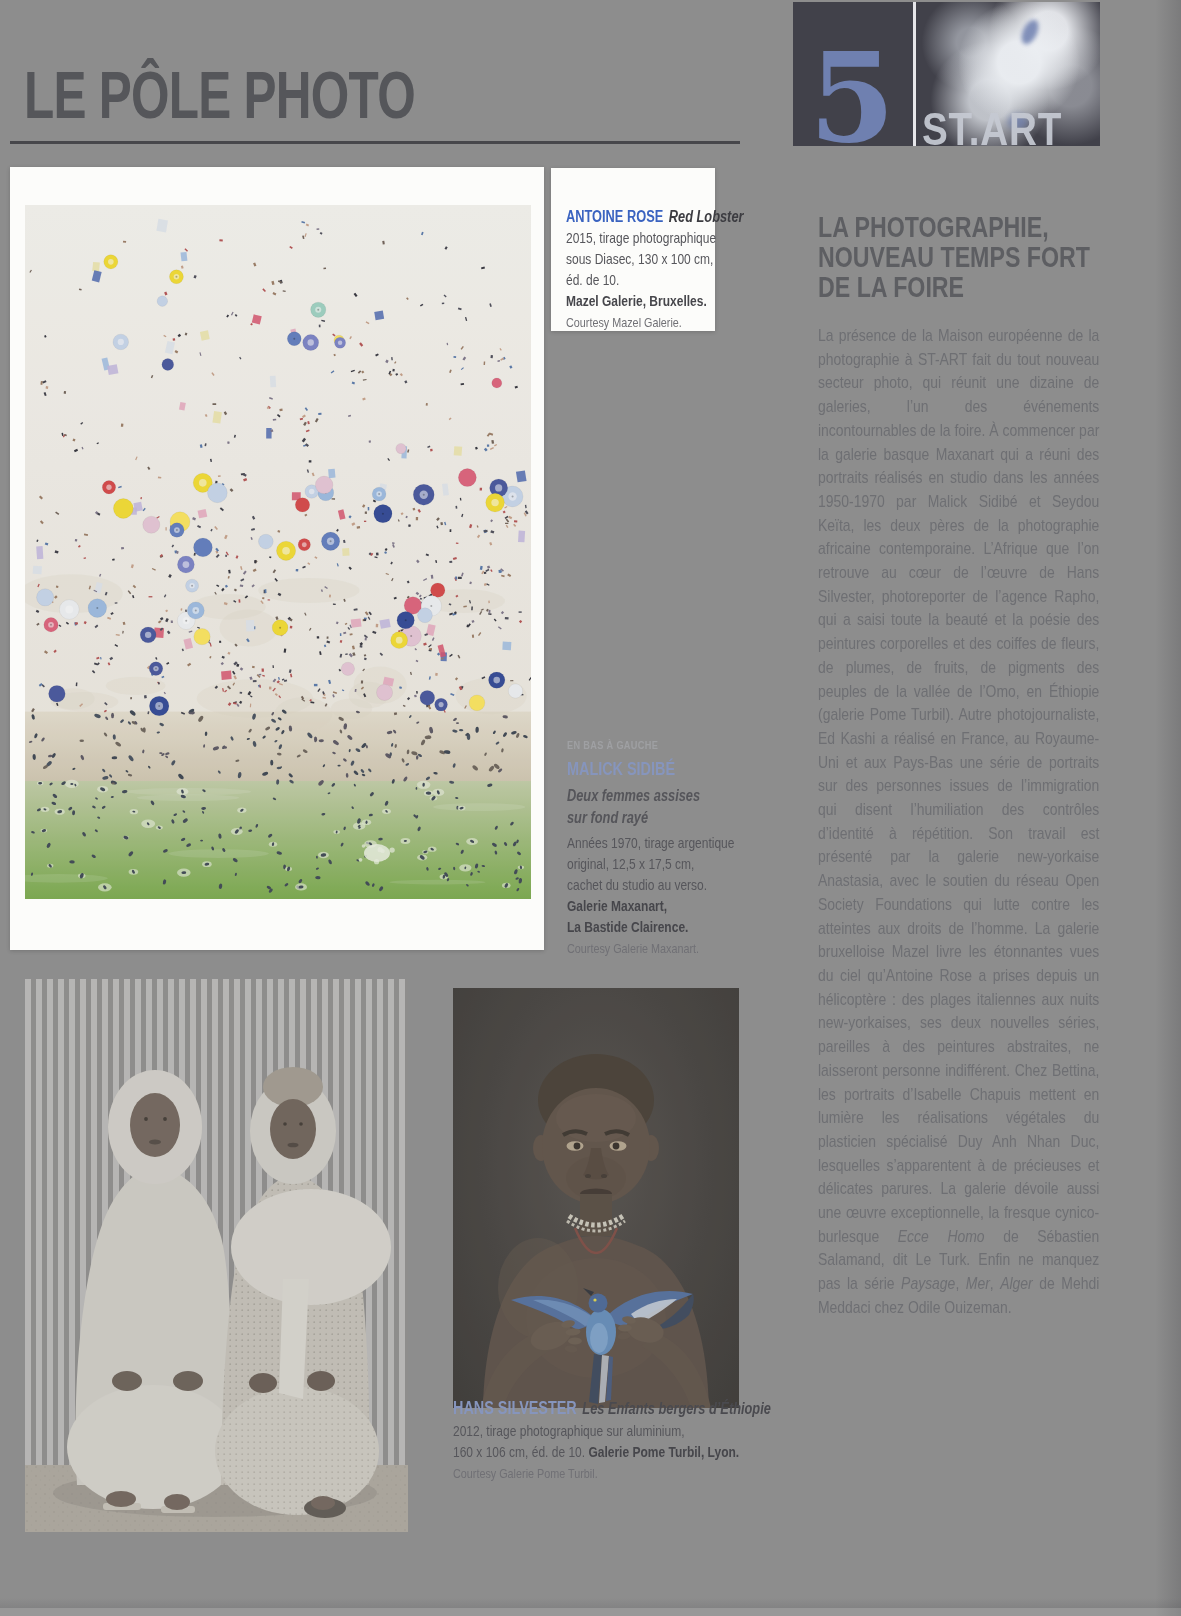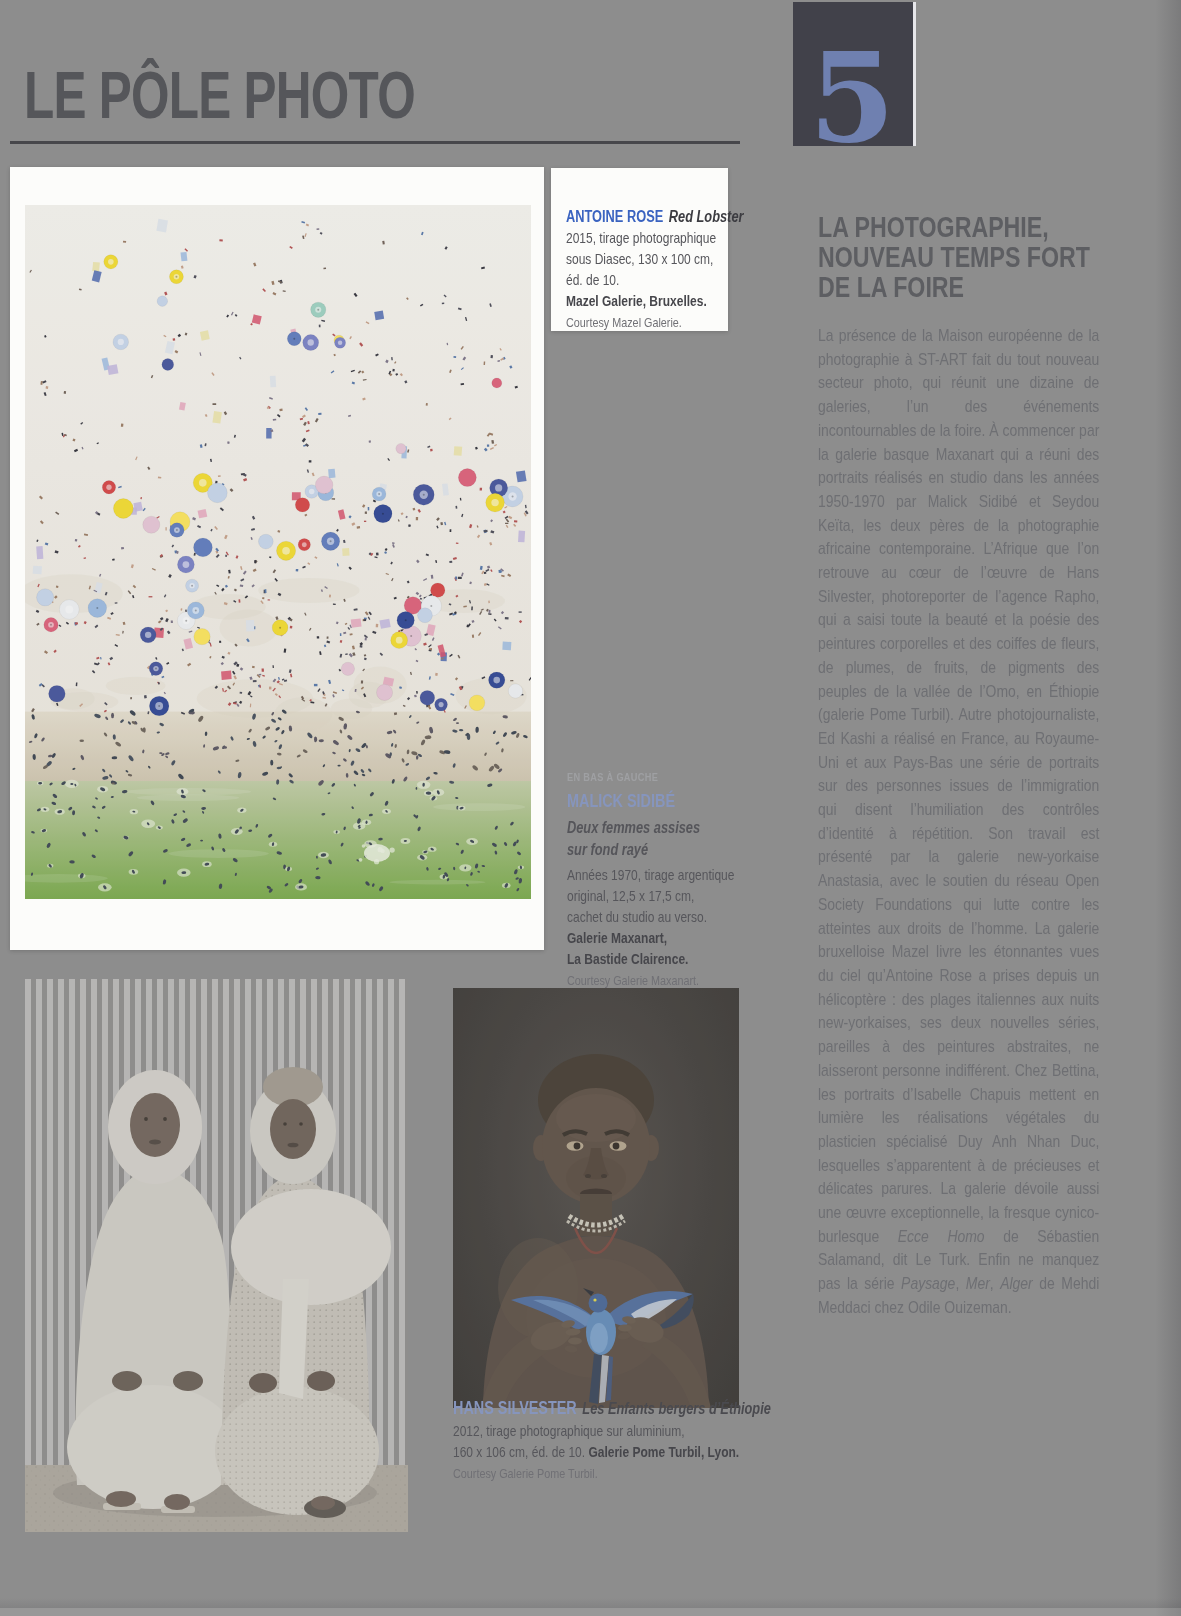--- a/index.html
+++ b/index.html
@@ -35,34 +35,34 @@
   .logo-name{position:absolute;left:6px;bottom:-6px;font-size:46px;font-weight:700;
              line-height:1;color:var(--c-logo-text);transform:scaleX(.84);
              transform-origin:left bottom;letter-spacing:1px;opacity:.93;white-space:nowrap;}
 
   
   .mat{position:absolute;left:10px;top:167px;width:534px;height:783px;margin:0;
        background:var(--c-mat-white);box-shadow:0 1px 4px rgba(0,0,0,.18);}
   #beach-svg{position:absolute;left:15px;top:38px;}
 
   
-  .rose-box{position:absolute;left:551px;top:168px;width:177px;height:163px;
+  .rose-box{position:absolute;left:551px;top:168px;width:164px;height:163px;
             background:var(--c-mat-white);box-sizing:border-box;
             padding:38px 0 0 15px;box-shadow:0 1px 4px rgba(0,0,0,.18);}
   .cap{font-size:15px;line-height:21px;color:var(--c-cap-text);
        transform:scaleX(.8);transform-origin:left top;}
   .cap-line{white-space:nowrap;}
   .cap-row{white-space:nowrap;}
   .artist-blue{font-weight:700;font-size:16px;color:var(--c-artist-blue);margin-right:7px;}
   .worktitle{font-weight:700;font-style:italic;font-size:16px;color:#3c3c41;}
   .cap-bold{font-weight:700;color:var(--c-cap-dark);}
   .courtesy{font-size:13.5px;color:var(--c-cap-light);margin-top:1px;}
 
   
-  .sidibe-cap{position:absolute;left:567px;top:767px;width:210px;}
+  .sidibe-cap{position:absolute;left:567px;top:735px;width:210px;}
   .kicker{font-size:11.5px;font-weight:700;letter-spacing:.4px;color:var(--c-kicker);
           margin-bottom:3px;white-space:nowrap;}
   .artist-muted{font-size:18px;font-weight:700;color:var(--c-artist-blue-muted);
                 margin-bottom:5px;white-space:nowrap;}
   .cap-title-line{font-weight:700;font-style:italic;font-size:16px;line-height:22px;
                   color:#55555a;white-space:nowrap;}
   .gap-top{margin-top:3px;}
 
   
   .sidibe-photo{position:absolute;left:25px;top:979px;width:383px;height:553px;margin:0;
@@ -100,20 +100,26 @@
 <div class="page">
 
   <div class="page-title">LE PÔLE PHOTO</div>
   <div class="title-rule"></div>
 
   <div class="logo">
     <div class="logo-left">
       <span class="logo-number">5</span>
     </div>
     <div class="logo-divider"></div>
+    <div class="logo-right">
+      <div class="powder"></div>
+      <div class="powder-blue1"></div>
+      <div class="powder-blue2"></div>
+      <span class="logo-name">ST.ART</span>
+    </div>
   </div>
 
   <figure class="mat">
     <svg id="beach-svg" width="506" height="694" viewBox="0 0 506 694">
         <defs>
           <linearGradient id="gDry" x1="0" y1="0" x2="0" y2="1">
             <stop offset="0%" stop-color="#f8f6f1"></stop>
             <stop offset="100%" stop-color="#f0ece3"></stop>
           </linearGradient>
           <linearGradient id="gWet" x1="0" y1="0" x2="0" y2="1">

